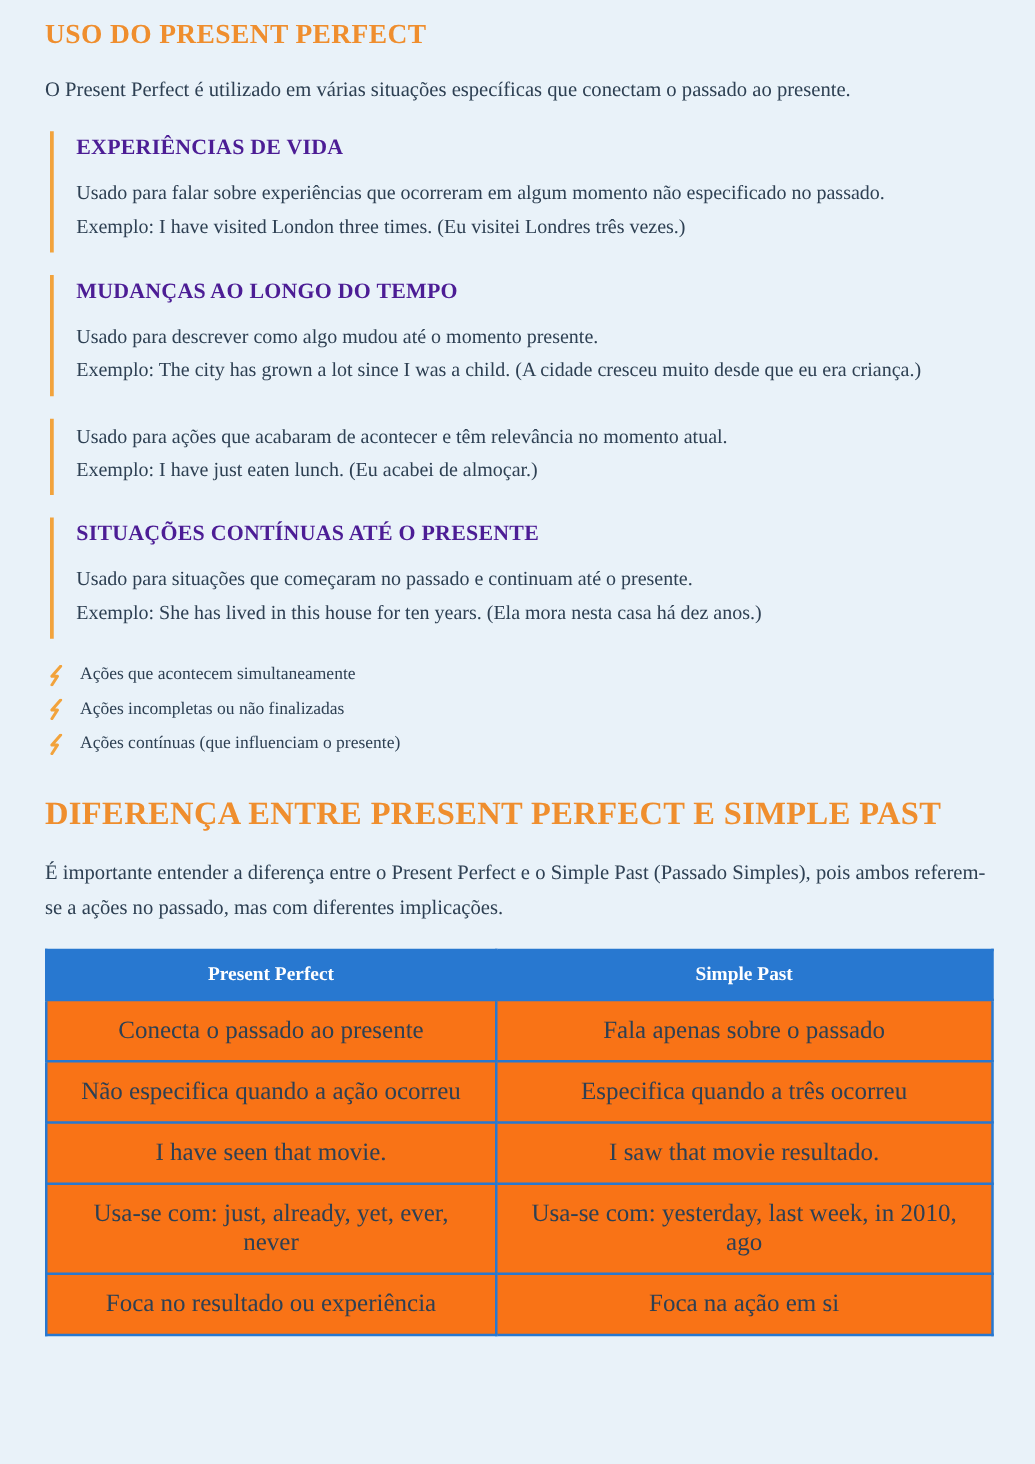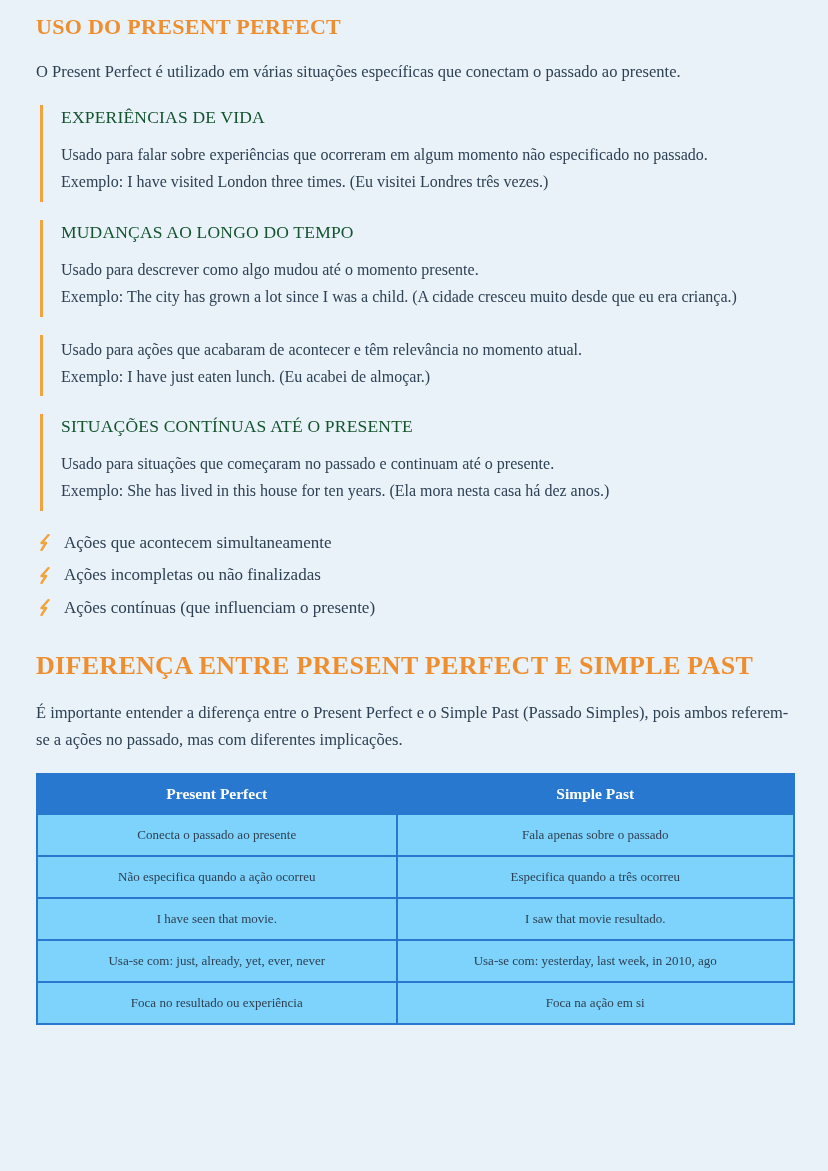--- a/index.html
+++ b/index.html
@@ -37,23 +37,23 @@
   }
 
   .sub-section {
     border-left: 3px solid #F2A33C;
     margin-left: 4px;
     padding: 2px 0 6px 18px;
     margin-bottom: 18px;
   }
 
   .sub-section h2 {
-    color: #14532d;
+    color: #4c1d95;
     font-size: 17.5px;
-    font-weight: normal;
+    font-weight: bold;
     letter-spacing: 0.2px;
     margin-bottom: 14px;
   }
 
   .sub-section .line {
     font-size: 16px;
     line-height: 1.68;
     max-width: 740px;
   }
 
@@ -68,21 +68,21 @@
     margin: 5px 0;
   }
 
   .bolt {
     width: 14px;
     height: 17px;
     flex: 0 0 14px;
   }
 
   .bullet-item .label {
-    font-size: 17px;
+    font-size: 14px;
     line-height: 1.6;
   }
 
   h1.secondary-title {
     color: #EF8E2E;
     font-size: 26px;
     font-weight: bold;
     letter-spacing: 0.3px;
     margin: 30px 0 18px 0;
   }
@@ -102,22 +102,22 @@
     padding: 10px 8px;
     border: 2px solid #2878D0;
     text-align: center;
   }
 
   table.compare th + th {
     border-left: 1px solid rgba(255,255,255,0.45);
   }
 
   table.compare td {
-    background: #7dd3fc;
-    font-size: 13px;
+    background: #f97316;
+    font-size: 20px;
     padding: 12px 20px;
     border: 2px solid #2878D0;
     text-align: center;
     color: #2E4053;
   }
 
   .col-left  { width: 47.5%; }
   .col-right { width: 52.5%; }
 </style>
 </head>

